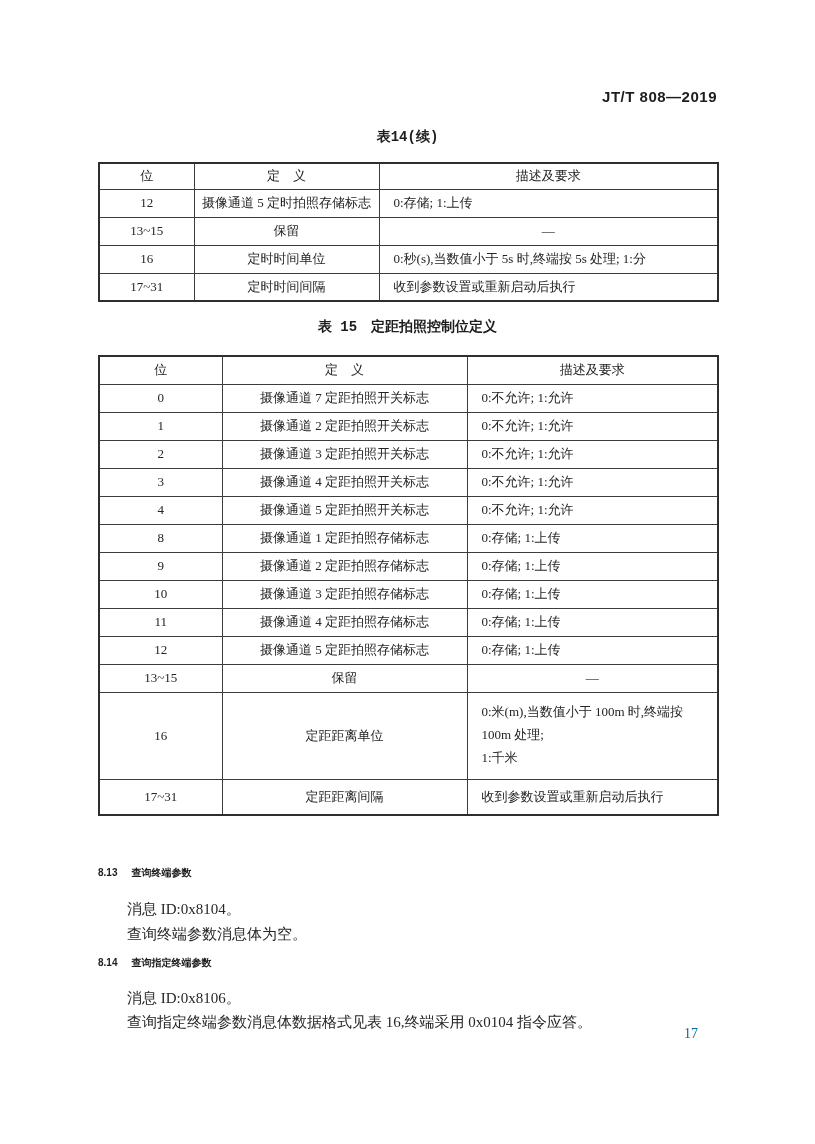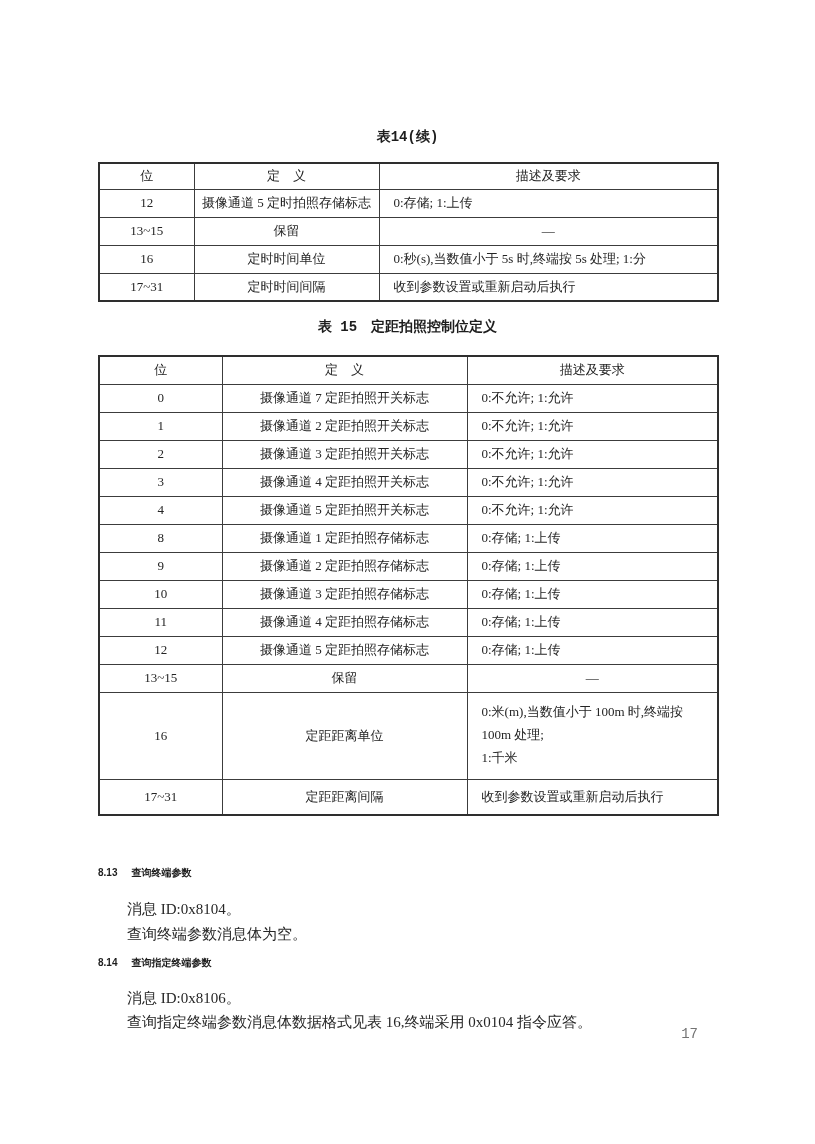--- a/index.html
+++ b/index.html
@@ -55,28 +55,29 @@
     font-family:"Liberation Sans","DejaVu Sans",sans-serif;
     font-weight:bold;font-size:10px;color:#1d1d1d;
   }
   .sec-h .num{margin-right:14px;}
   .para{
     position:absolute;left:127px;
     font-size:15px;color:#262626;
   }
   .pagenum{
     position:absolute;top:1026px;left:98px;width:600px;text-align:right;
-    font-size:14px;color:#737373;font-family:Liberation Mono, monospace;
+    font-size:14px;color:#0369a1;
   }
 </style>
 </head>
 <body>
 
 <div class="page">
 
+  <div class="hdr-right">JT/T 808—2019</div>
 
   <div class="tbl-title" id="t14-title">表14(续)</div>
 
   <table class="std" id="t14">
     <colgroup>
         <col style="width:95px">
         <col style="width:185px">
         <col style="width:339px">
       </colgroup>
     <tbody>

